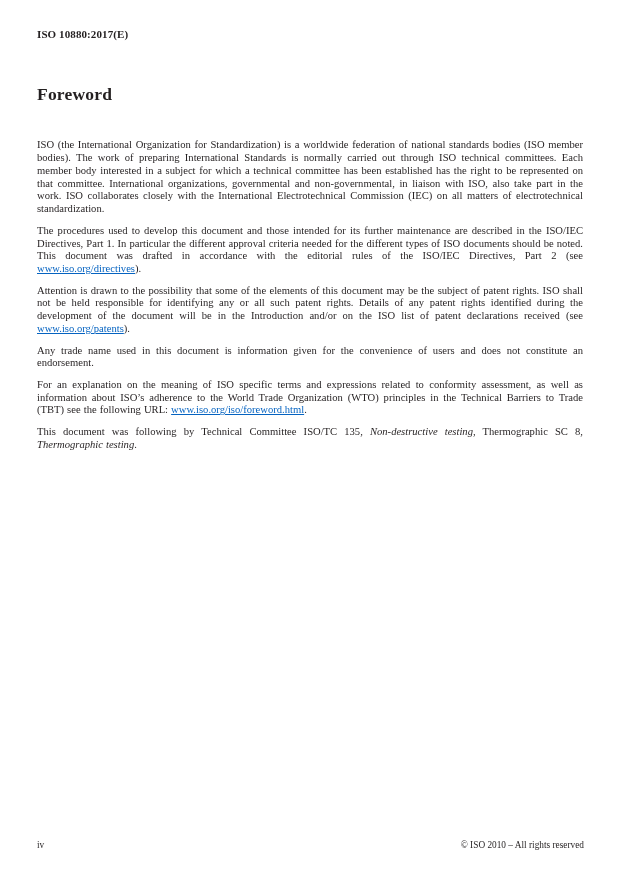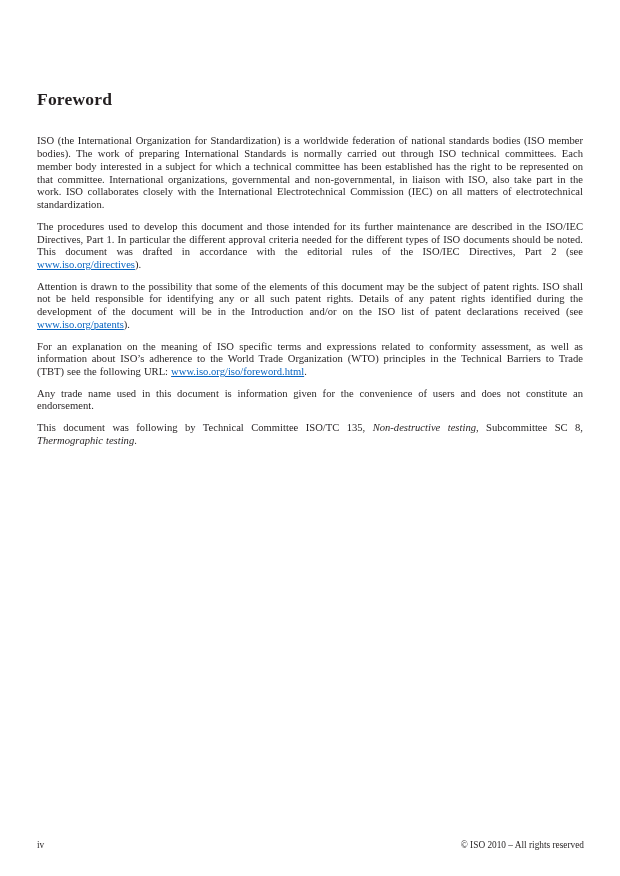--- a/index.html
+++ b/index.html
@@ -18,25 +18,25 @@
     padding: 28px 37px 0 37px;
   }
   .doc-header {
     font-weight: bold;
     font-size: 11px;
     letter-spacing: 0.1px;
   }
   .doc-title {
     font-size: 17.5px;
     font-weight: bold;
-    margin-top: 61px;
+    margin-top: 44px;
     letter-spacing: 0.2px;
   }
   .doc-body {
-    margin-top: 25px;
+    margin-top: 34px;
   }
   .para {
     font-size: 10.6px;
     line-height: 1.215;
     text-align: justify;
     margin-bottom: 8.5px;
     word-spacing: 0.4px;
   }
   .para a.doc-link {
     color: var(--link-color, #0563c1);
@@ -52,30 +52,31 @@
     justify-content: space-between;
     align-items: flex-start;
     font-size: 9.3px;
   }
 </style>
 </head>
 <body>
 
 <div class="page">
 
+  <div class="doc-header">ISO 10880:2017(E)</div>
 
   <h1 class="doc-title">Foreword</h1>
 
   <div class="doc-body">
       <p class="para"><span>ISO (the International Organization for Standardization) is a worldwide federation of national standards bodies (ISO member bodies). The work of preparing International Standards is normally carried out through ISO technical committees. Each member body interested in a subject for which a technical committee has been established has the right to be represented on that committee. International organizations, governmental and non-governmental, in liaison with ISO, also take part in the work. ISO collaborates closely with the International Electrotechnical Commission (IEC) on all matters of electrotechnical standardization.</span></p>
       <p class="para"><span>The procedures used to develop this document and those intended for its further maintenance are described in the ISO/IEC Directives, Part 1. In particular the different approval criteria needed for the different types of ISO documents should be noted. This document was drafted in accordance with the editorial rules of the ISO/IEC Directives, Part 2 (see </span><a class="doc-link" href="#">www.iso.org/directives</a><span>).</span></p>
       <p class="para"><span>Attention is drawn to the possibility that some of the elements of this document may be the subject of patent rights. ISO shall not be held responsible for identifying any or all such patent rights. Details of any patent rights identified during the development of the document will be in the Introduction and/or on the ISO list of patent declarations received (see </span><a class="doc-link" href="#">www.iso.org/patents</a><span>).</span></p>
+      <p class="para"><span>Any trade name used in this document is information given for the convenience of users and does not constitute an endorsement.</span></p>
       <p class="para"><span>For an explanation on the meaning of ISO specific terms and expressions related to conformity assessment, as well as information about ISO’s adherence to the World Trade Organization (WTO) principles in the Technical Barriers to Trade (TBT) see the following URL: </span><a class="doc-link" href="#">www.iso.org/iso/foreword.html</a><span>.</span></p>
-      <p class="para"><span>Any trade name used in this document is information given for the convenience of users and does not constitute an endorsement.</span></p>
-      <p class="para"><span>This document was following by Technical Committee ISO/TC 135, </span><em>Non-destructive testing</em><span>, Subcommittee SC 8, </span><em>Thermographic testing</em><span>.</span></p>
+      <p class="para"><span>This document was following by Technical Committee ISO/TC 135, </span><em>Non-destructive testing</em><span>, Thermographic SC 8, </span><em>Thermographic testing</em><span>.</span></p>
     </div>
 
   <div class="doc-footer">
     <span>iv</span>
     <span>© ISO 2010 – All rights reserved</span>
   </div>
 
 </div>
 
 </body></html>

